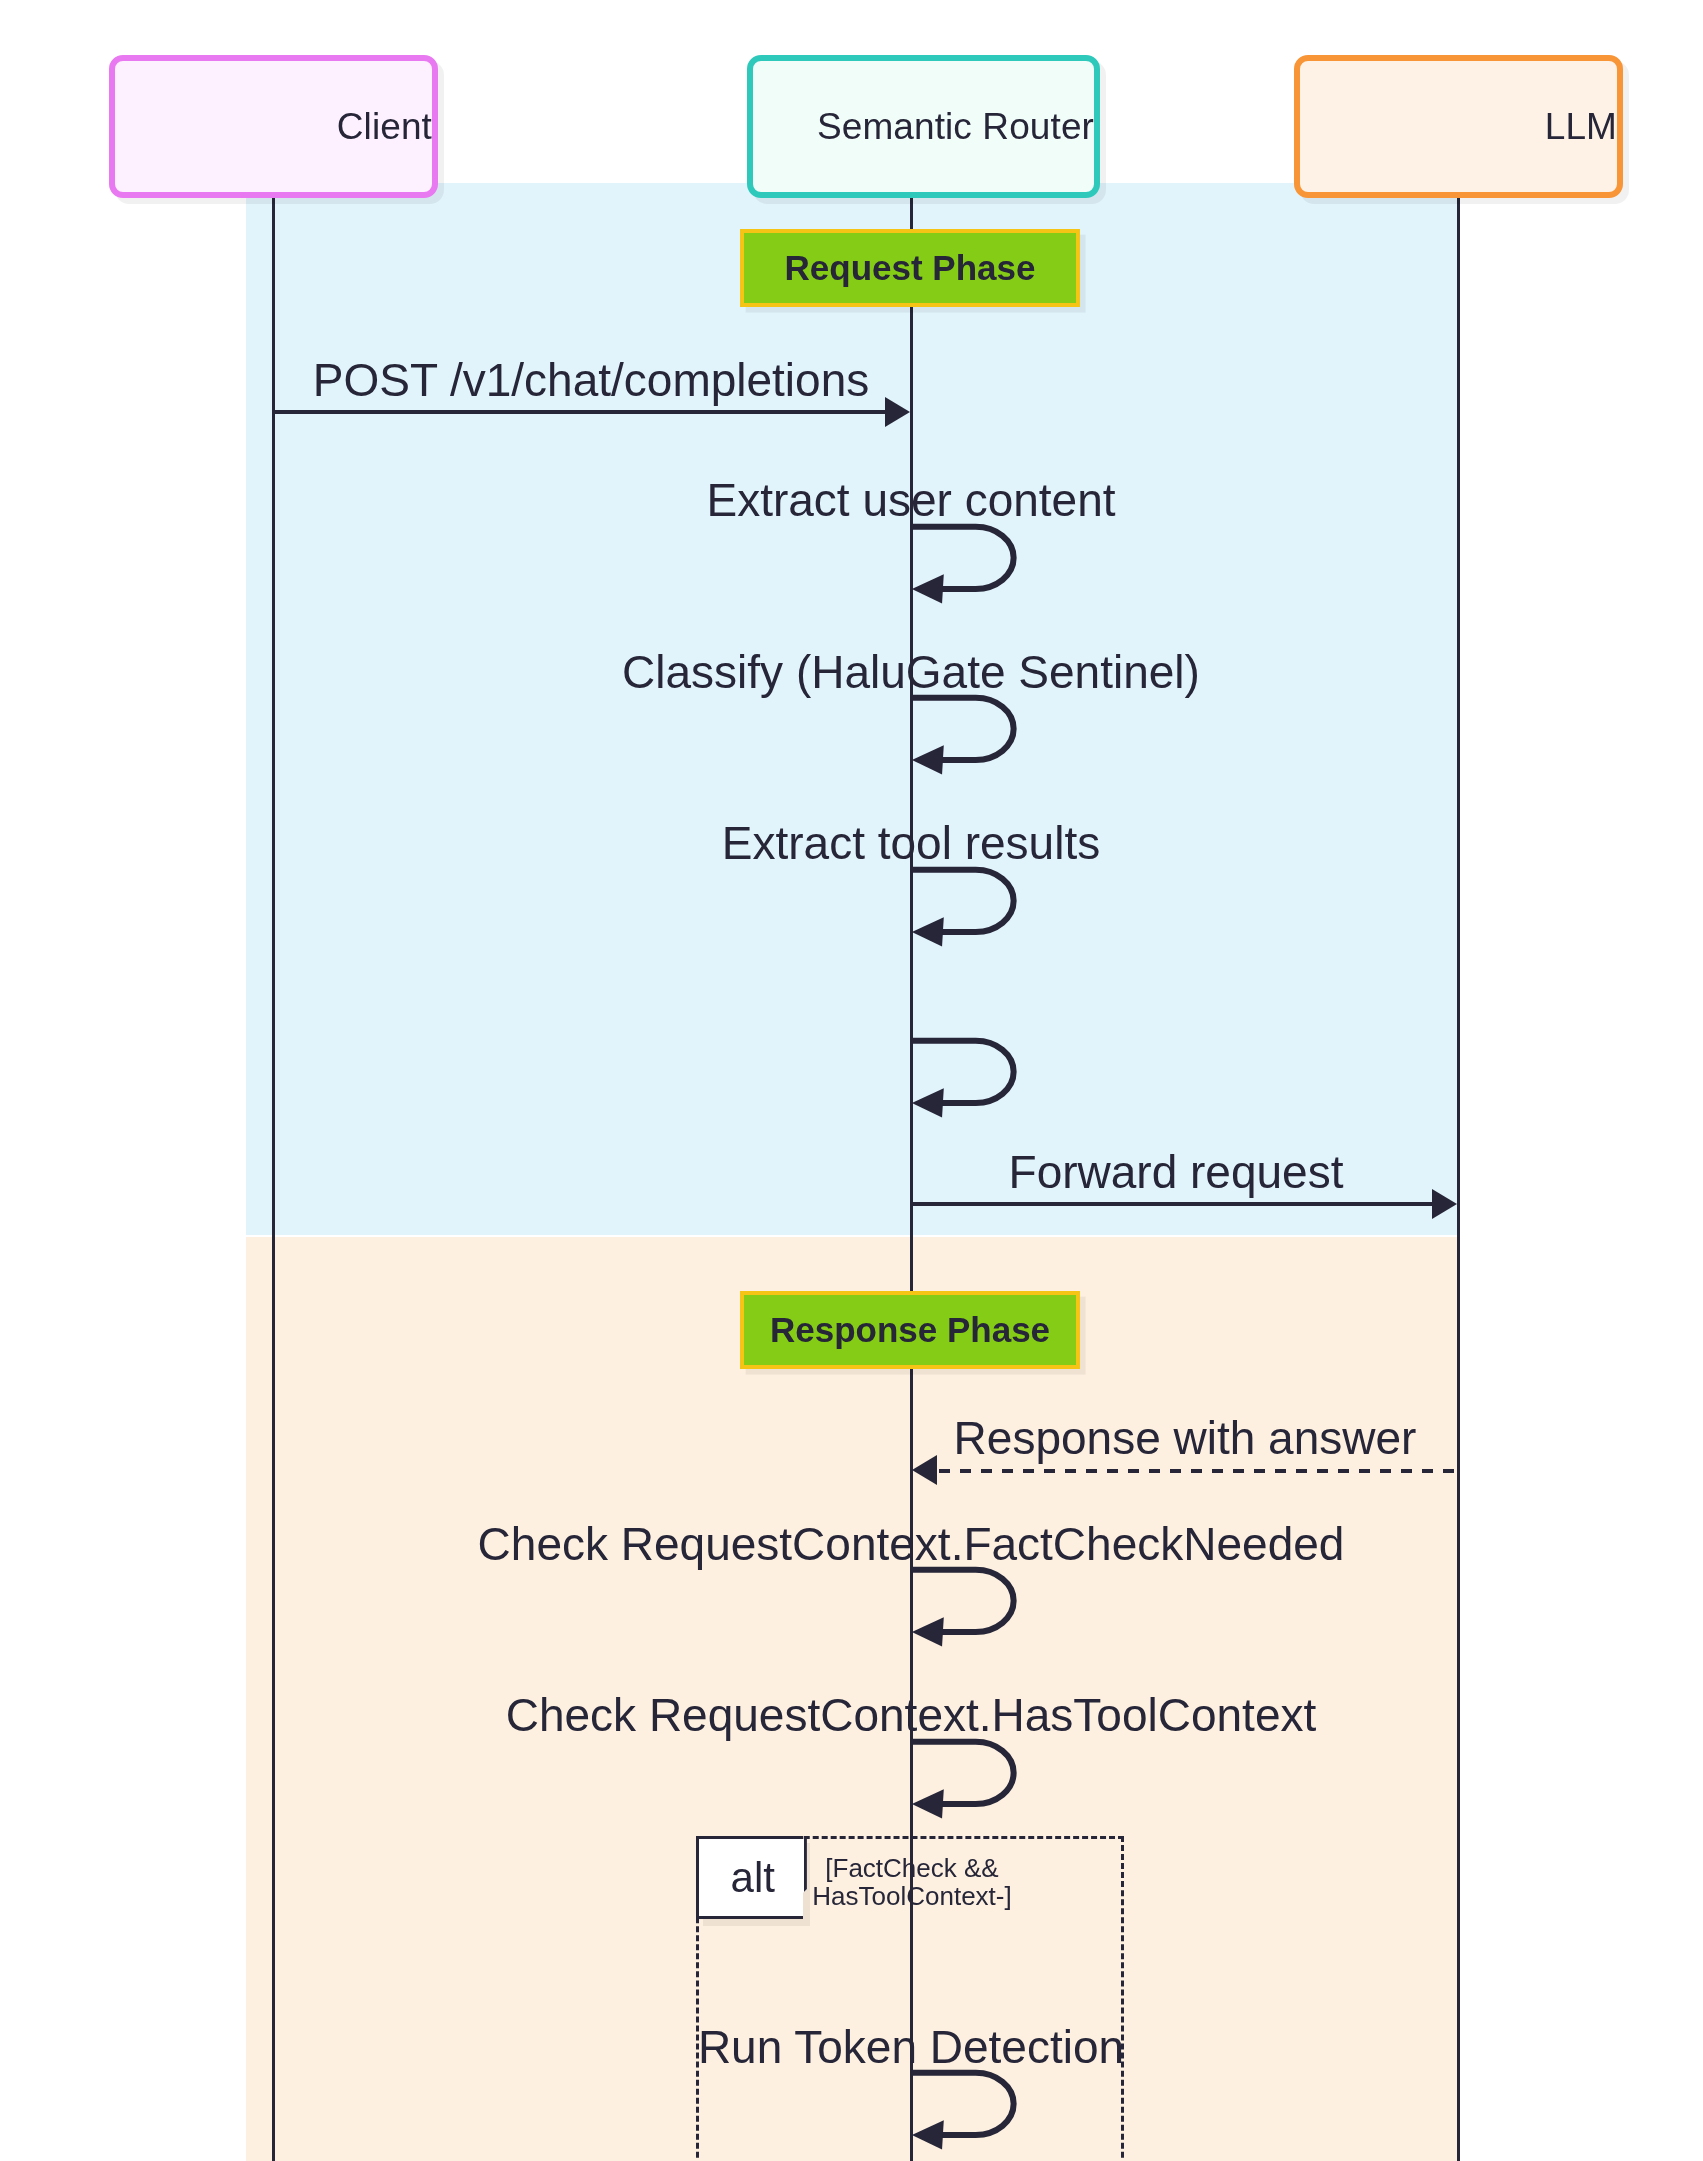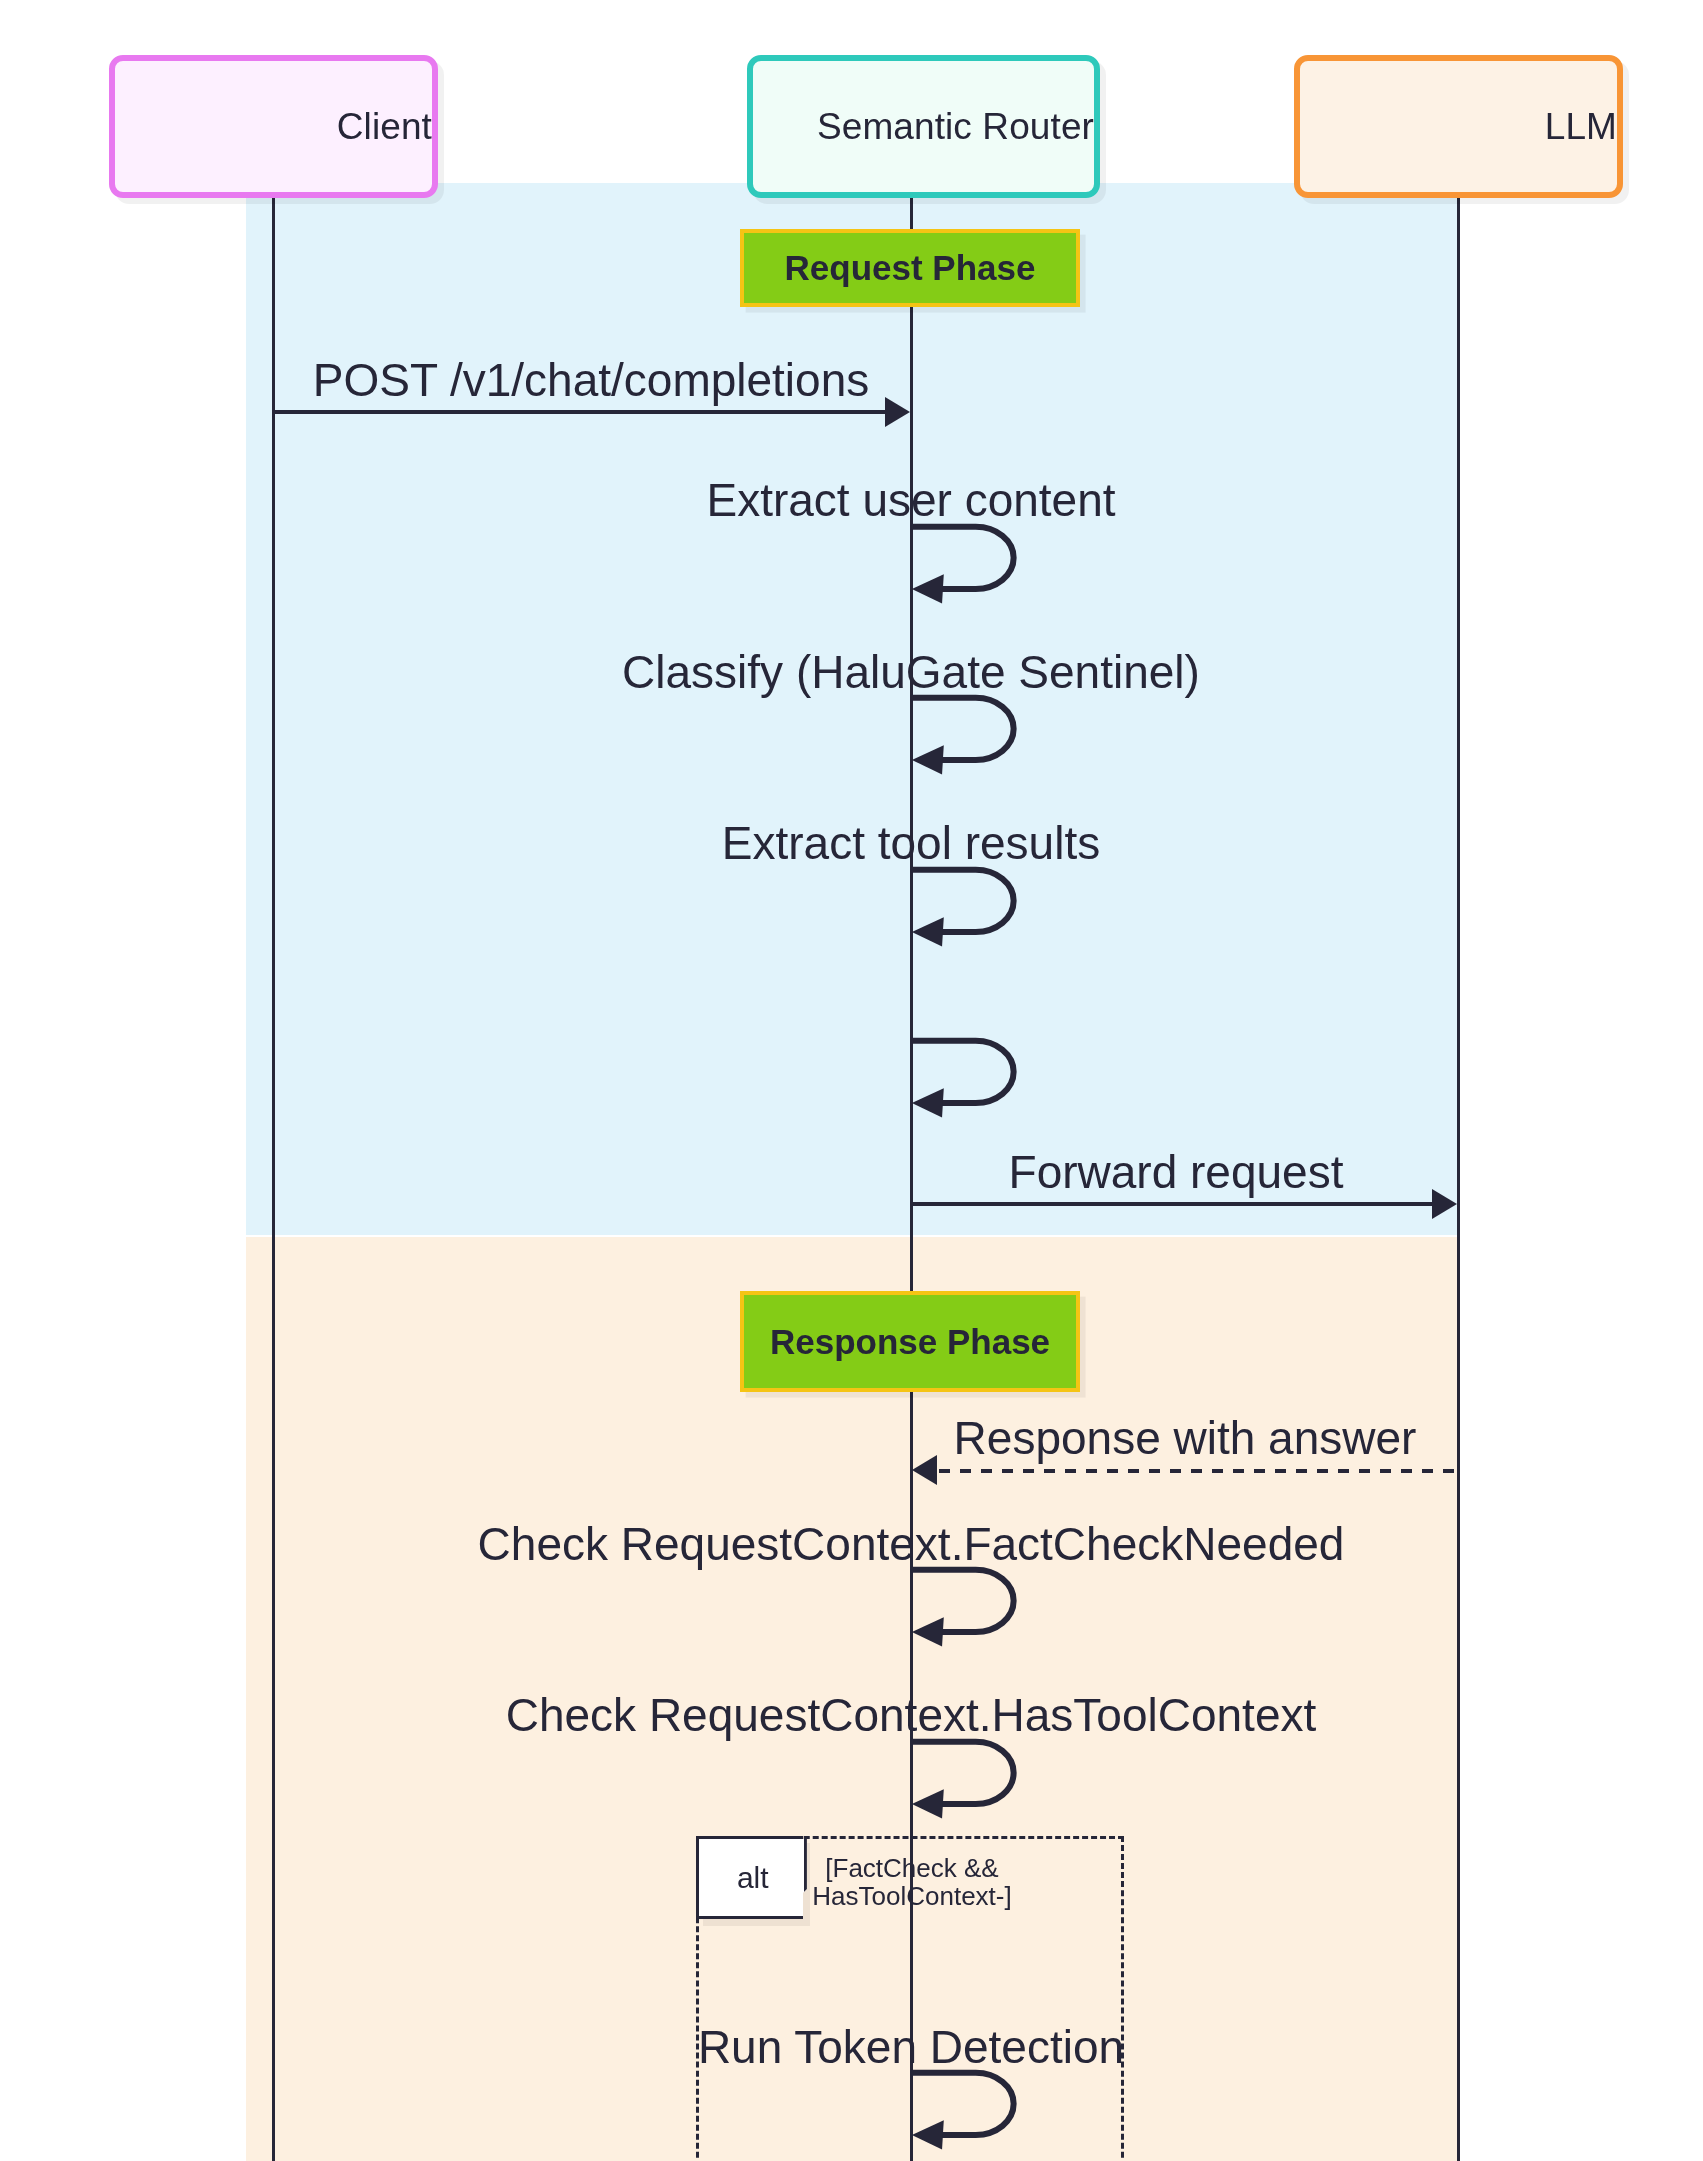--- a/index.html
+++ b/index.html
@@ -48,21 +48,21 @@
   .selfloop svg{display:block;overflow:visible;}
 
   
   .alt-box{position:absolute;box-sizing:border-box;border:3.9px dashed #262638;background:transparent;}
   .alt-tag{position:absolute;background:#ffffff;border:3.9px solid #262638;border-right:none;
         box-shadow:7px 7px 0 0 rgba(0,0,0,.06);
         display:flex;align-items:center;justify-content:center;}
   .alt-tag .tagclip{position:absolute;right:-3.9px;top:0;bottom:0;width:30px;background:#fff;
         border-right:3.9px solid #262638;
         clip-path:polygon(0 0,100% 0,100% calc(100% - 27px),calc(100% - 27px) 100%,0 100%);}
-  .alt-tag span{font-size:30px;color:#262638;position:relative;z-index:2;padding:0 11.2px 0 14.7px;}
+  .alt-tag span{font-size:42px;color:#262638;position:relative;z-index:2;padding:0 11.2px 0 14.7px;}
   .alt-cond{position:absolute;font-size:26px;color:#262638;text-align:center;
         line-height:1.07;transform:translateX(-50%);width:277px;}
 </style>
 </head>
 <body>
 
 <div id="stage">
 
   <div class="phase-rect phase-request"></div>
   <div class="phase-rect phase-response"></div>
@@ -77,21 +77,21 @@
   <div class="actor a-router" style="left:747px;top:15px;width:353px;height:143px;">
     <span>Semantic Router</span>
   </div>
   <div class="actor a-llm" style="left:1294px;top:15px;width:329px;height:143px;">
     <span>LLM</span>
   </div>
 
   <div class="phase-label" style="left:740px;top:229px;width:340px;height:78px;">
     <span>Request Phase</span>
   </div>
-  <div class="phase-label" style="left:740px;top:1291px;width:340px;height:101px;justify-content:center;">
+  <div class="phase-label" style="left:740px;top:1291px;width:340px;height:78px;justify-content:center;">
     <span>Response Phase</span>
   </div>
 
   <div class="msg-label" style="left:591px;top:353px;">POST /v1/chat/completions</div>
   <div class="arrow-line" style="left:274px;top:410px;width:611px;"></div>
   <div class="arrow-head right" style="left:885px;top:397px;"></div>
 
   <div class="msg-label" style="left:911px;top:473px;">Extract user content</div>
   <div class="selfloop" style="left:911px;top:519px;">
     <svg width="138" height="82" viewBox="0 0 320 190">

